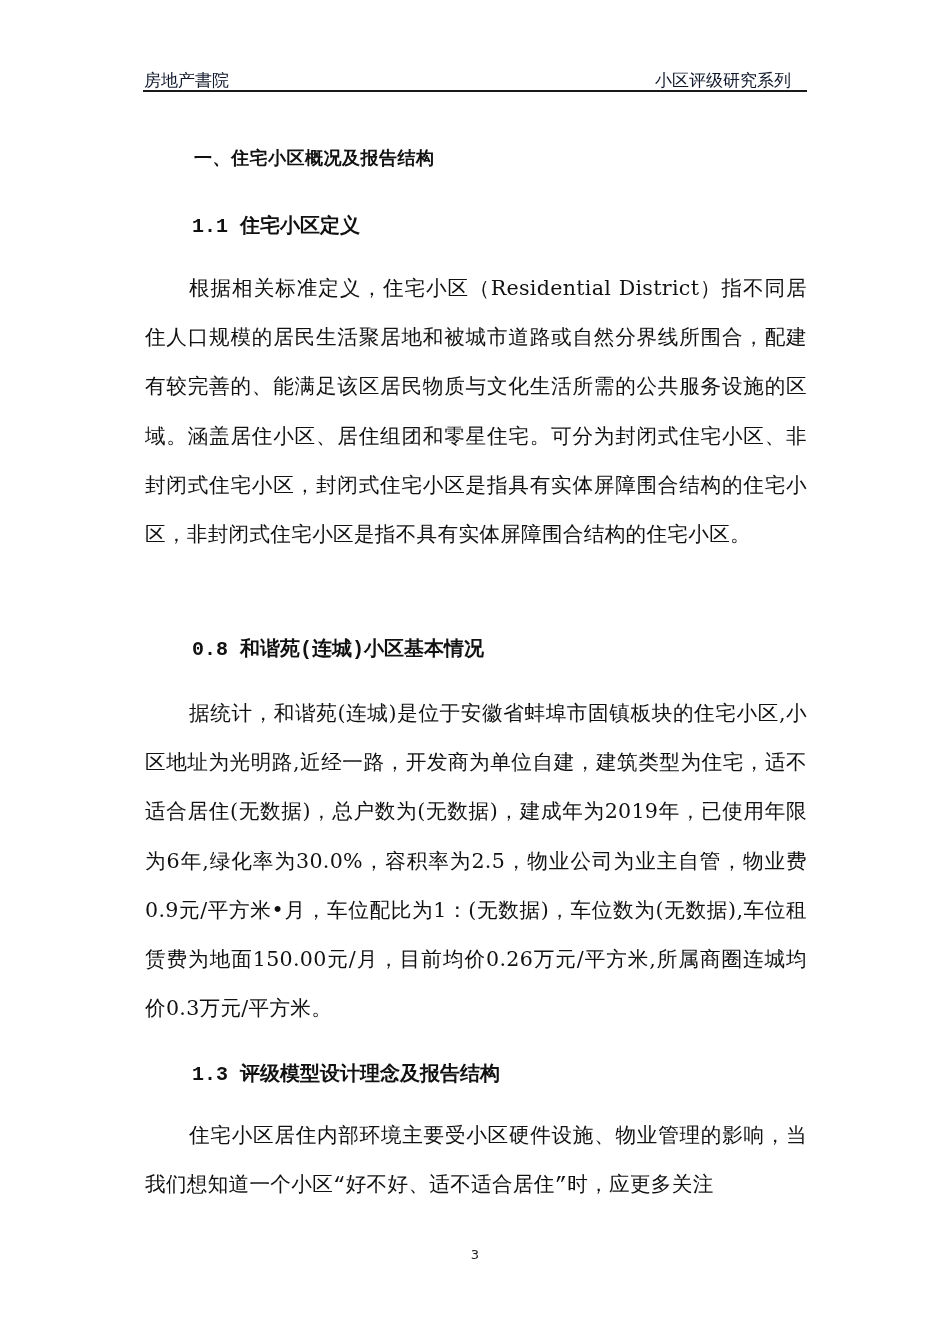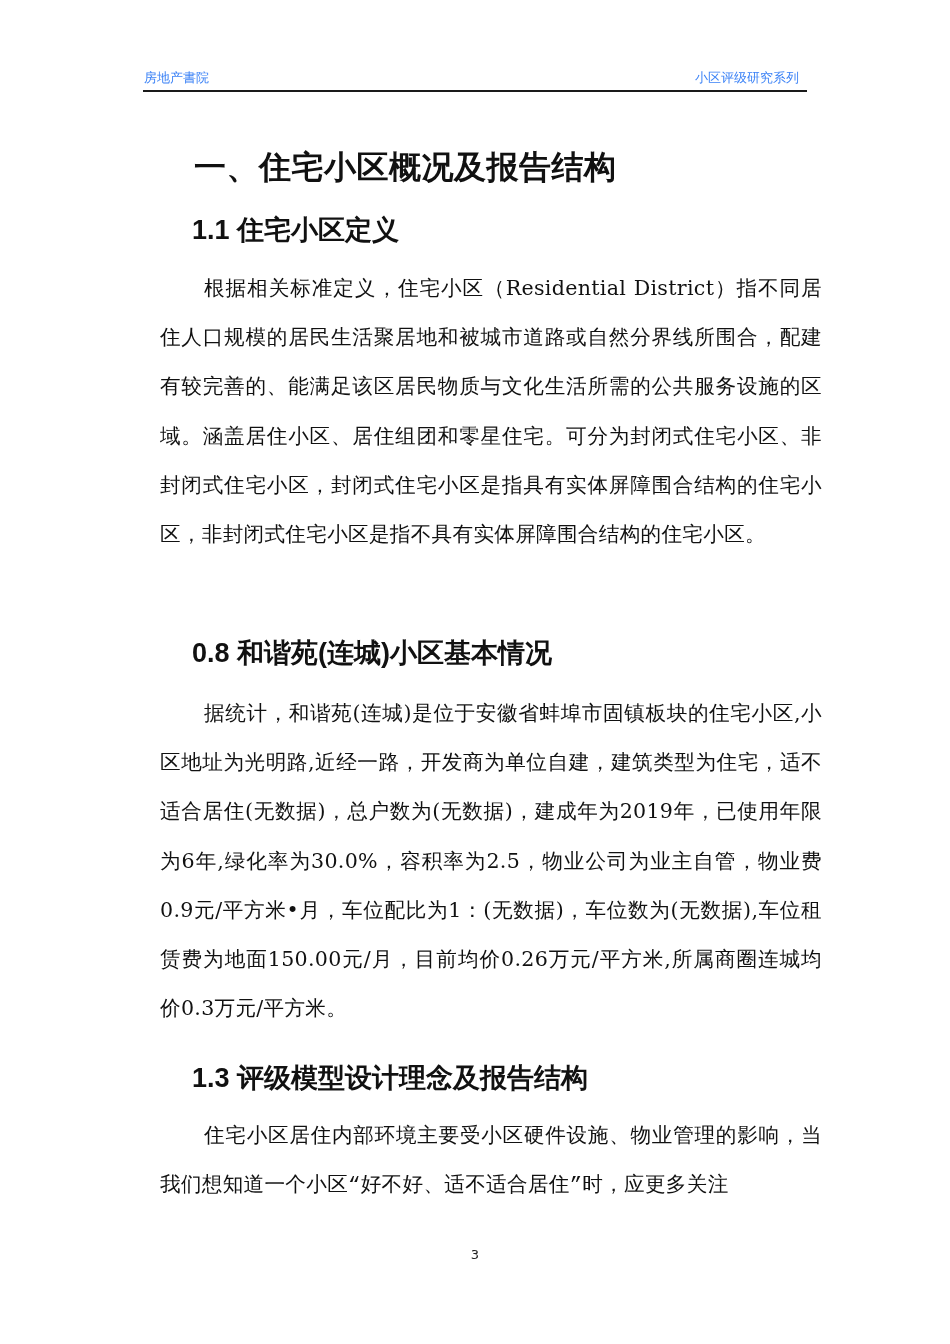--- a/index.html
+++ b/index.html
@@ -16,60 +16,60 @@
     font-family: "DejaVu Serif", "Liberation Serif", serif;
   }
   .page-header {
     position: absolute;
     left: 143px;
     top: 66px;
     width: 664px;
     height: 24px;
     border-bottom: 2px solid #1a1a1a;
     font-family: "DejaVu Sans", "Liberation Sans", sans-serif;
-    font-size: 13px;
-    color: #3b82f6;
+    font-size: 17px;
+    color: #0f172a;
   }
   .page-header .left {
     position: absolute;
     left: 1px;
     top: 3px;
   }
   .page-header .right {
     position: absolute;
-    right: 8px;
+    right: 16px;
     top: 3px;
   }
   .content {
     position: absolute;
     left: 145px;
     top: 0;
     width: 662px;
   }
   .h1 {
     position: absolute;
     left: 49px;
     top: 146px;
-    font-size: 32px;
+    font-size: 18px;
     font-weight: bold;
     white-space: nowrap;
     letter-spacing: 0.5px;
     font-family: "DejaVu Sans", "Liberation Sans", sans-serif;
   }
   .h2 {
     position: absolute;
     left: 47px;
-    font-size: 27px;
+    font-size: 20px;
     font-weight: bold;
     white-space: nowrap;
-    font-family: Liberation Sans, sans-serif;
+    font-family: Liberation Mono, monospace;
   }
   .para {
     position: absolute;
-    left: 15px;
+    left: 0;
     width: 662px;
     font-size: 20.6px;
     line-height: 49.2px;
     text-indent: 44px;
     text-align: justify;
     letter-spacing: 0.3px;
     word-break: break-all;
   }
   .page-number {
     position: absolute;

